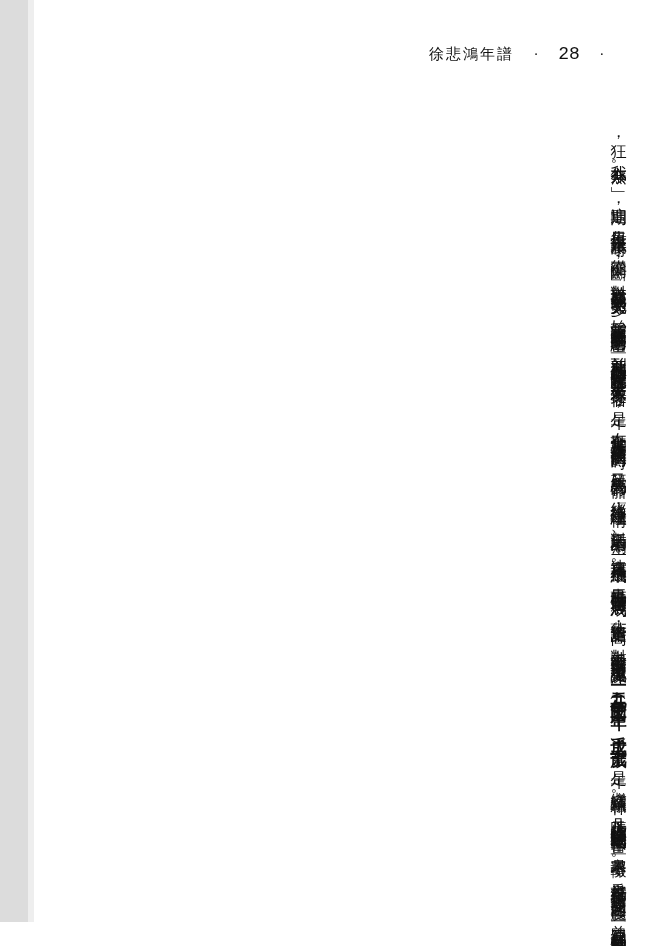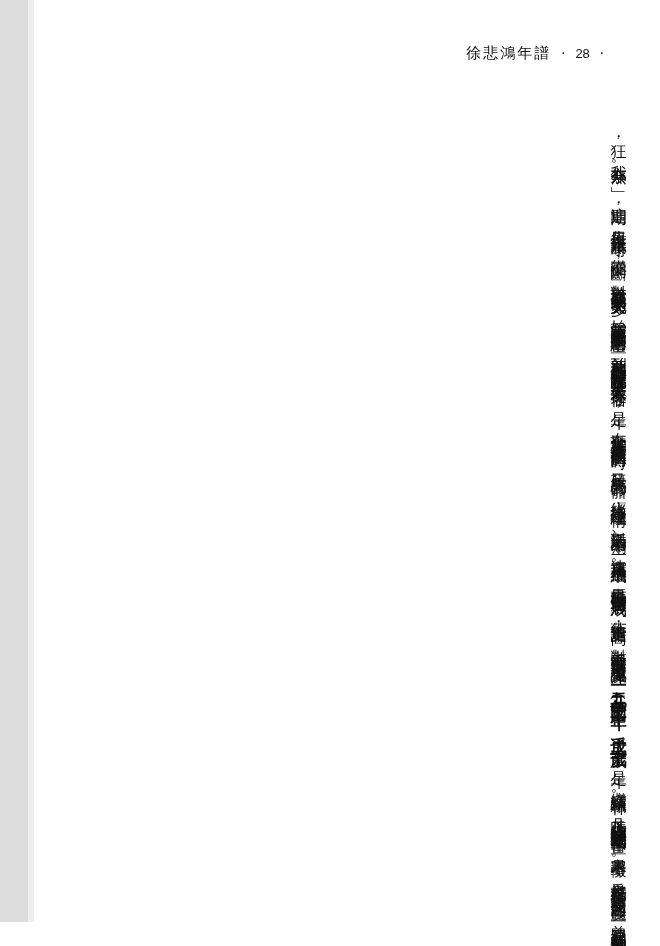--- a/index.html
+++ b/index.html
@@ -39,33 +39,33 @@
     background: #eeeeee;
   }
 
   
   .running-head {
     position: absolute;
     top: 44px;
     right: 56px;
     display: flex;
     align-items: baseline;
-    gap: 10px;
+    gap: 20px;
     font-size: 15px;
     letter-spacing: 2px;
     color: #111;
     white-space: nowrap;
   }
   .running-head .dot {
     font-size: 13px;
     letter-spacing: 0;
   }
   .running-head .pagenum {
-    font-family: Liberation Sans, sans-serif;
-    font-size: 13px;
+    font-family: Liberation Mono, monospace;
+    font-size: 18px;
     letter-spacing: 0;
   }
 
   
   .highlight-card {
     position: absolute;
     top: 120px;
     right: 22px;
     width: 236px;
     height: 772px;

